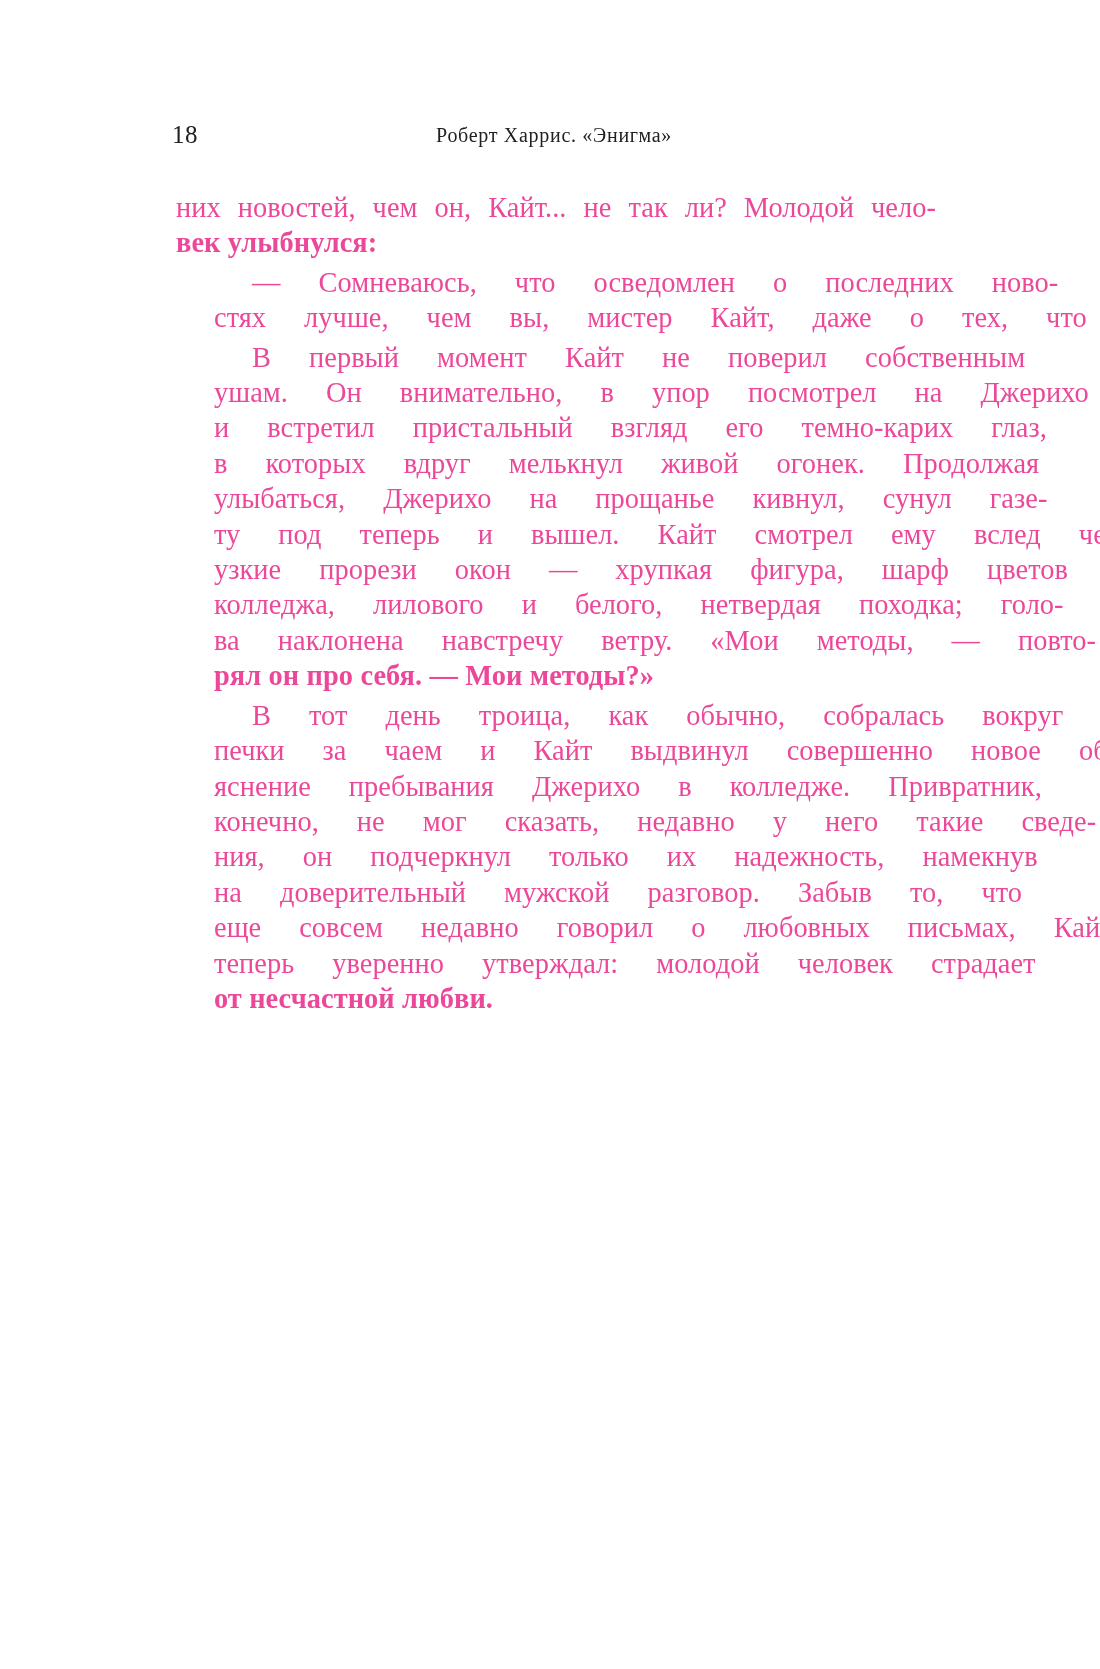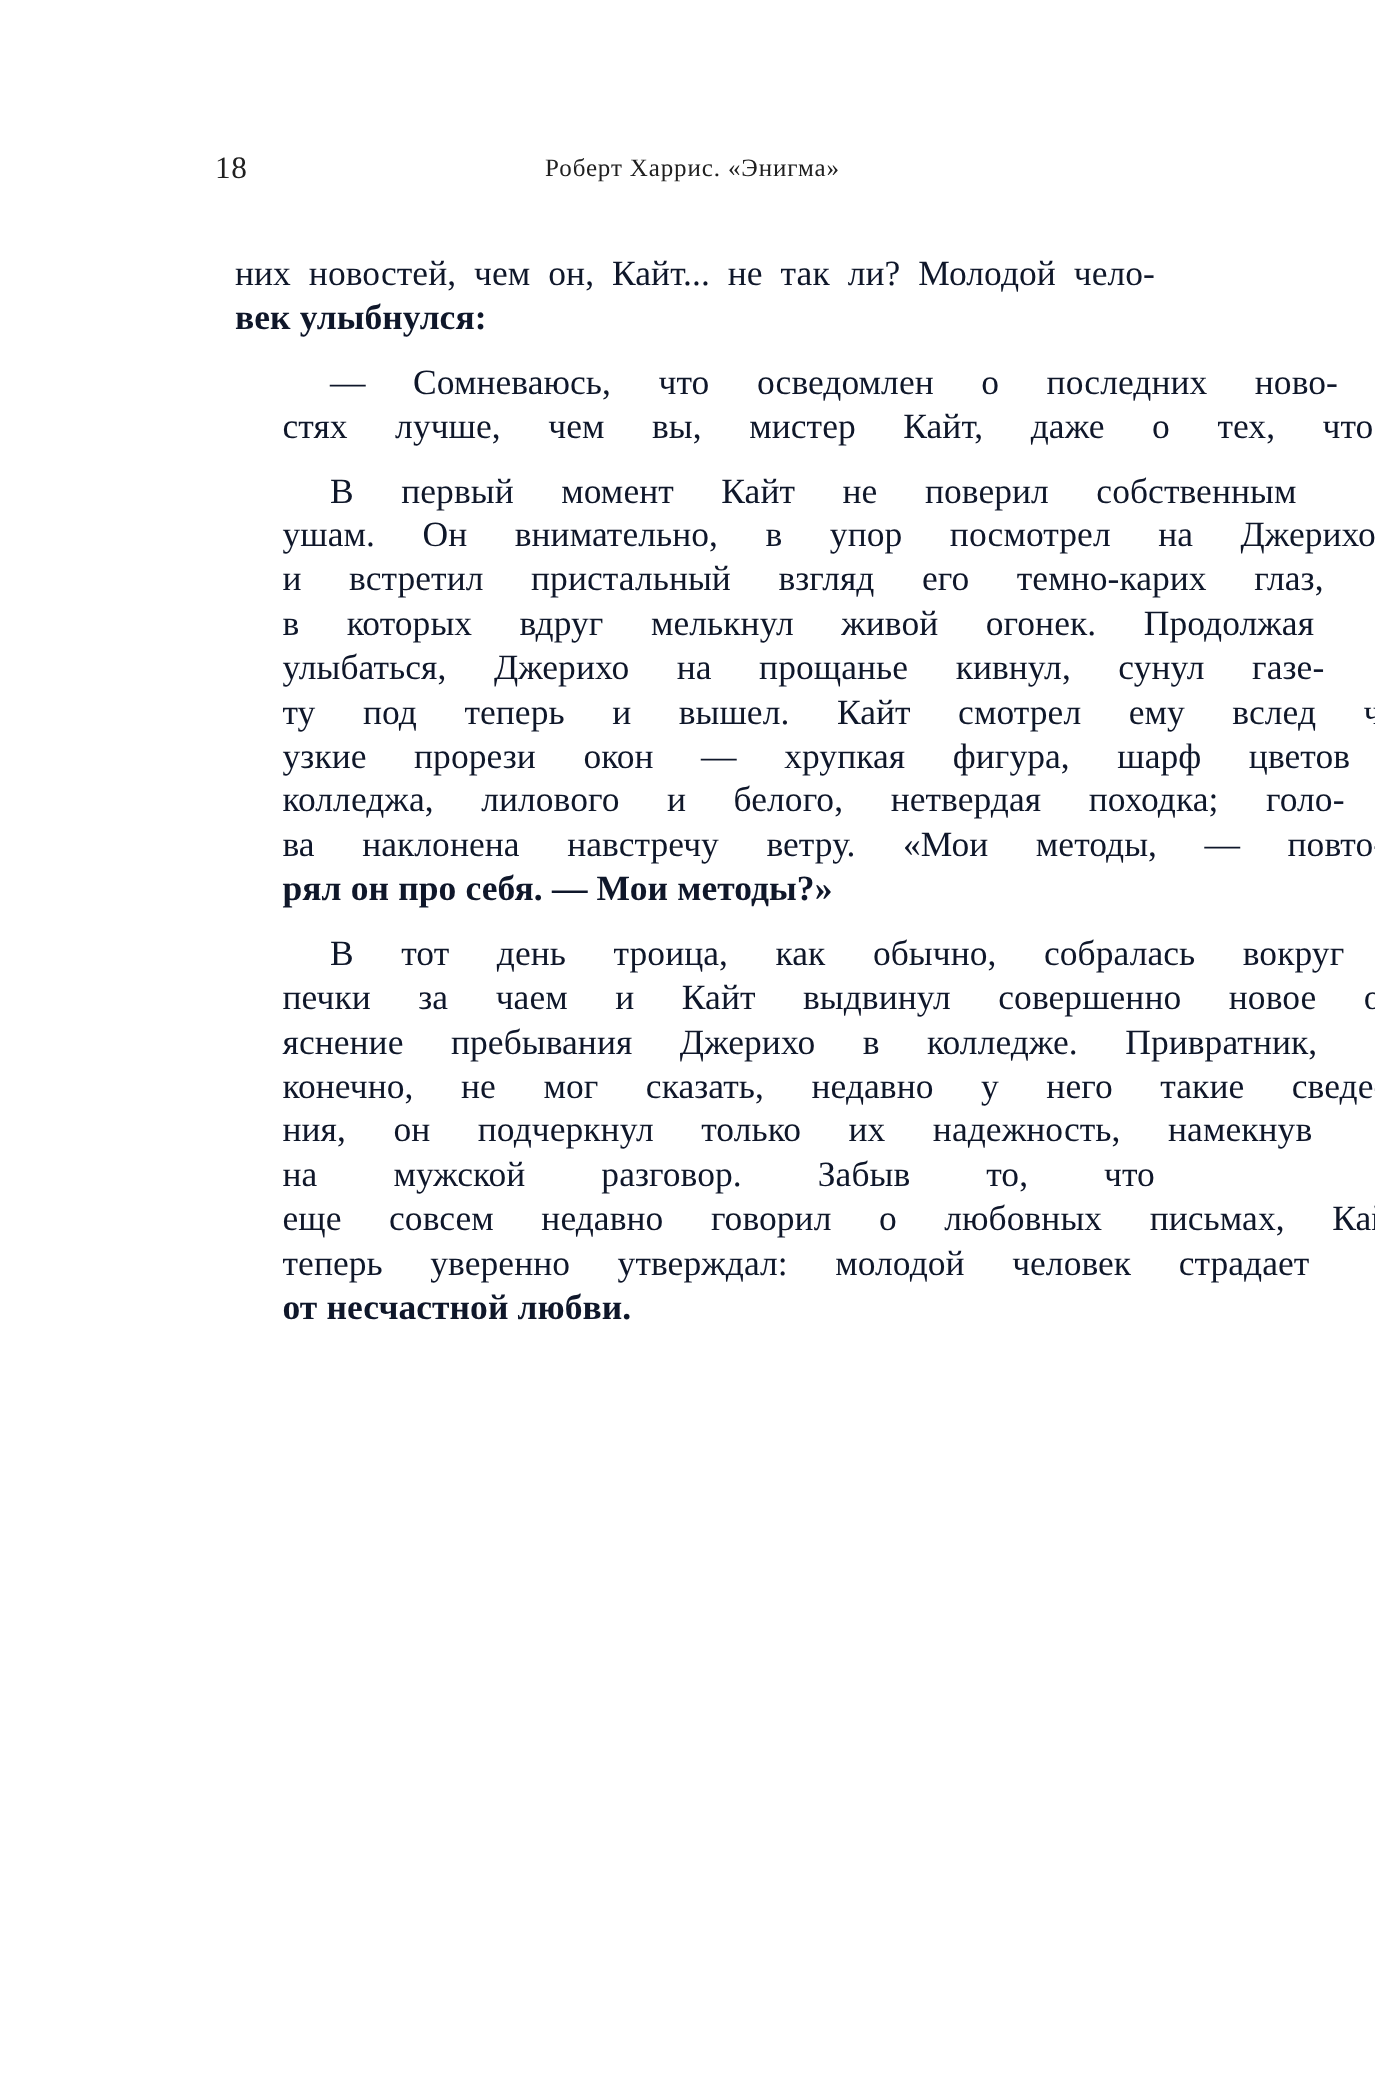--- a/index.html
+++ b/index.html
@@ -48,24 +48,24 @@
   }
 
   
   .textblock {
     position: absolute;
     left: 172px;
     top: 186px;
     width: 768px;
   }
   .para {
-    margin: 16px;
+    margin: 4px;
     font-size: 28.4px;
     line-height: 35.4px;
-    color: #0f172a;
+    color: #ec4899;
     text-align: justify;
     text-align-last: left;
     letter-spacing: 0.05px;
     word-spacing: 0.2px;
     -webkit-hyphens: none;
     hyphens: none;
   }
   .para.indent {
     text-indent: 38px;
   }
@@ -278,20 +278,21 @@
           <span>ния,</span>
           <span>он</span>
           <span>подчеркнул</span>
           <span>только</span>
           <span>их</span>
           <span>надежность,</span>
           <span>намекнув</span>
         </span>
         <span class="line j">
           <span>на</span>
+          <span>доверительный</span>
           <span>мужской</span>
           <span>разговор.</span>
           <span>Забыв</span>
           <span>то,</span>
           <span>что</span>
         </span>
         <span class="line j">
           <span>еще</span>
           <span>совсем</span>
           <span>недавно</span>

